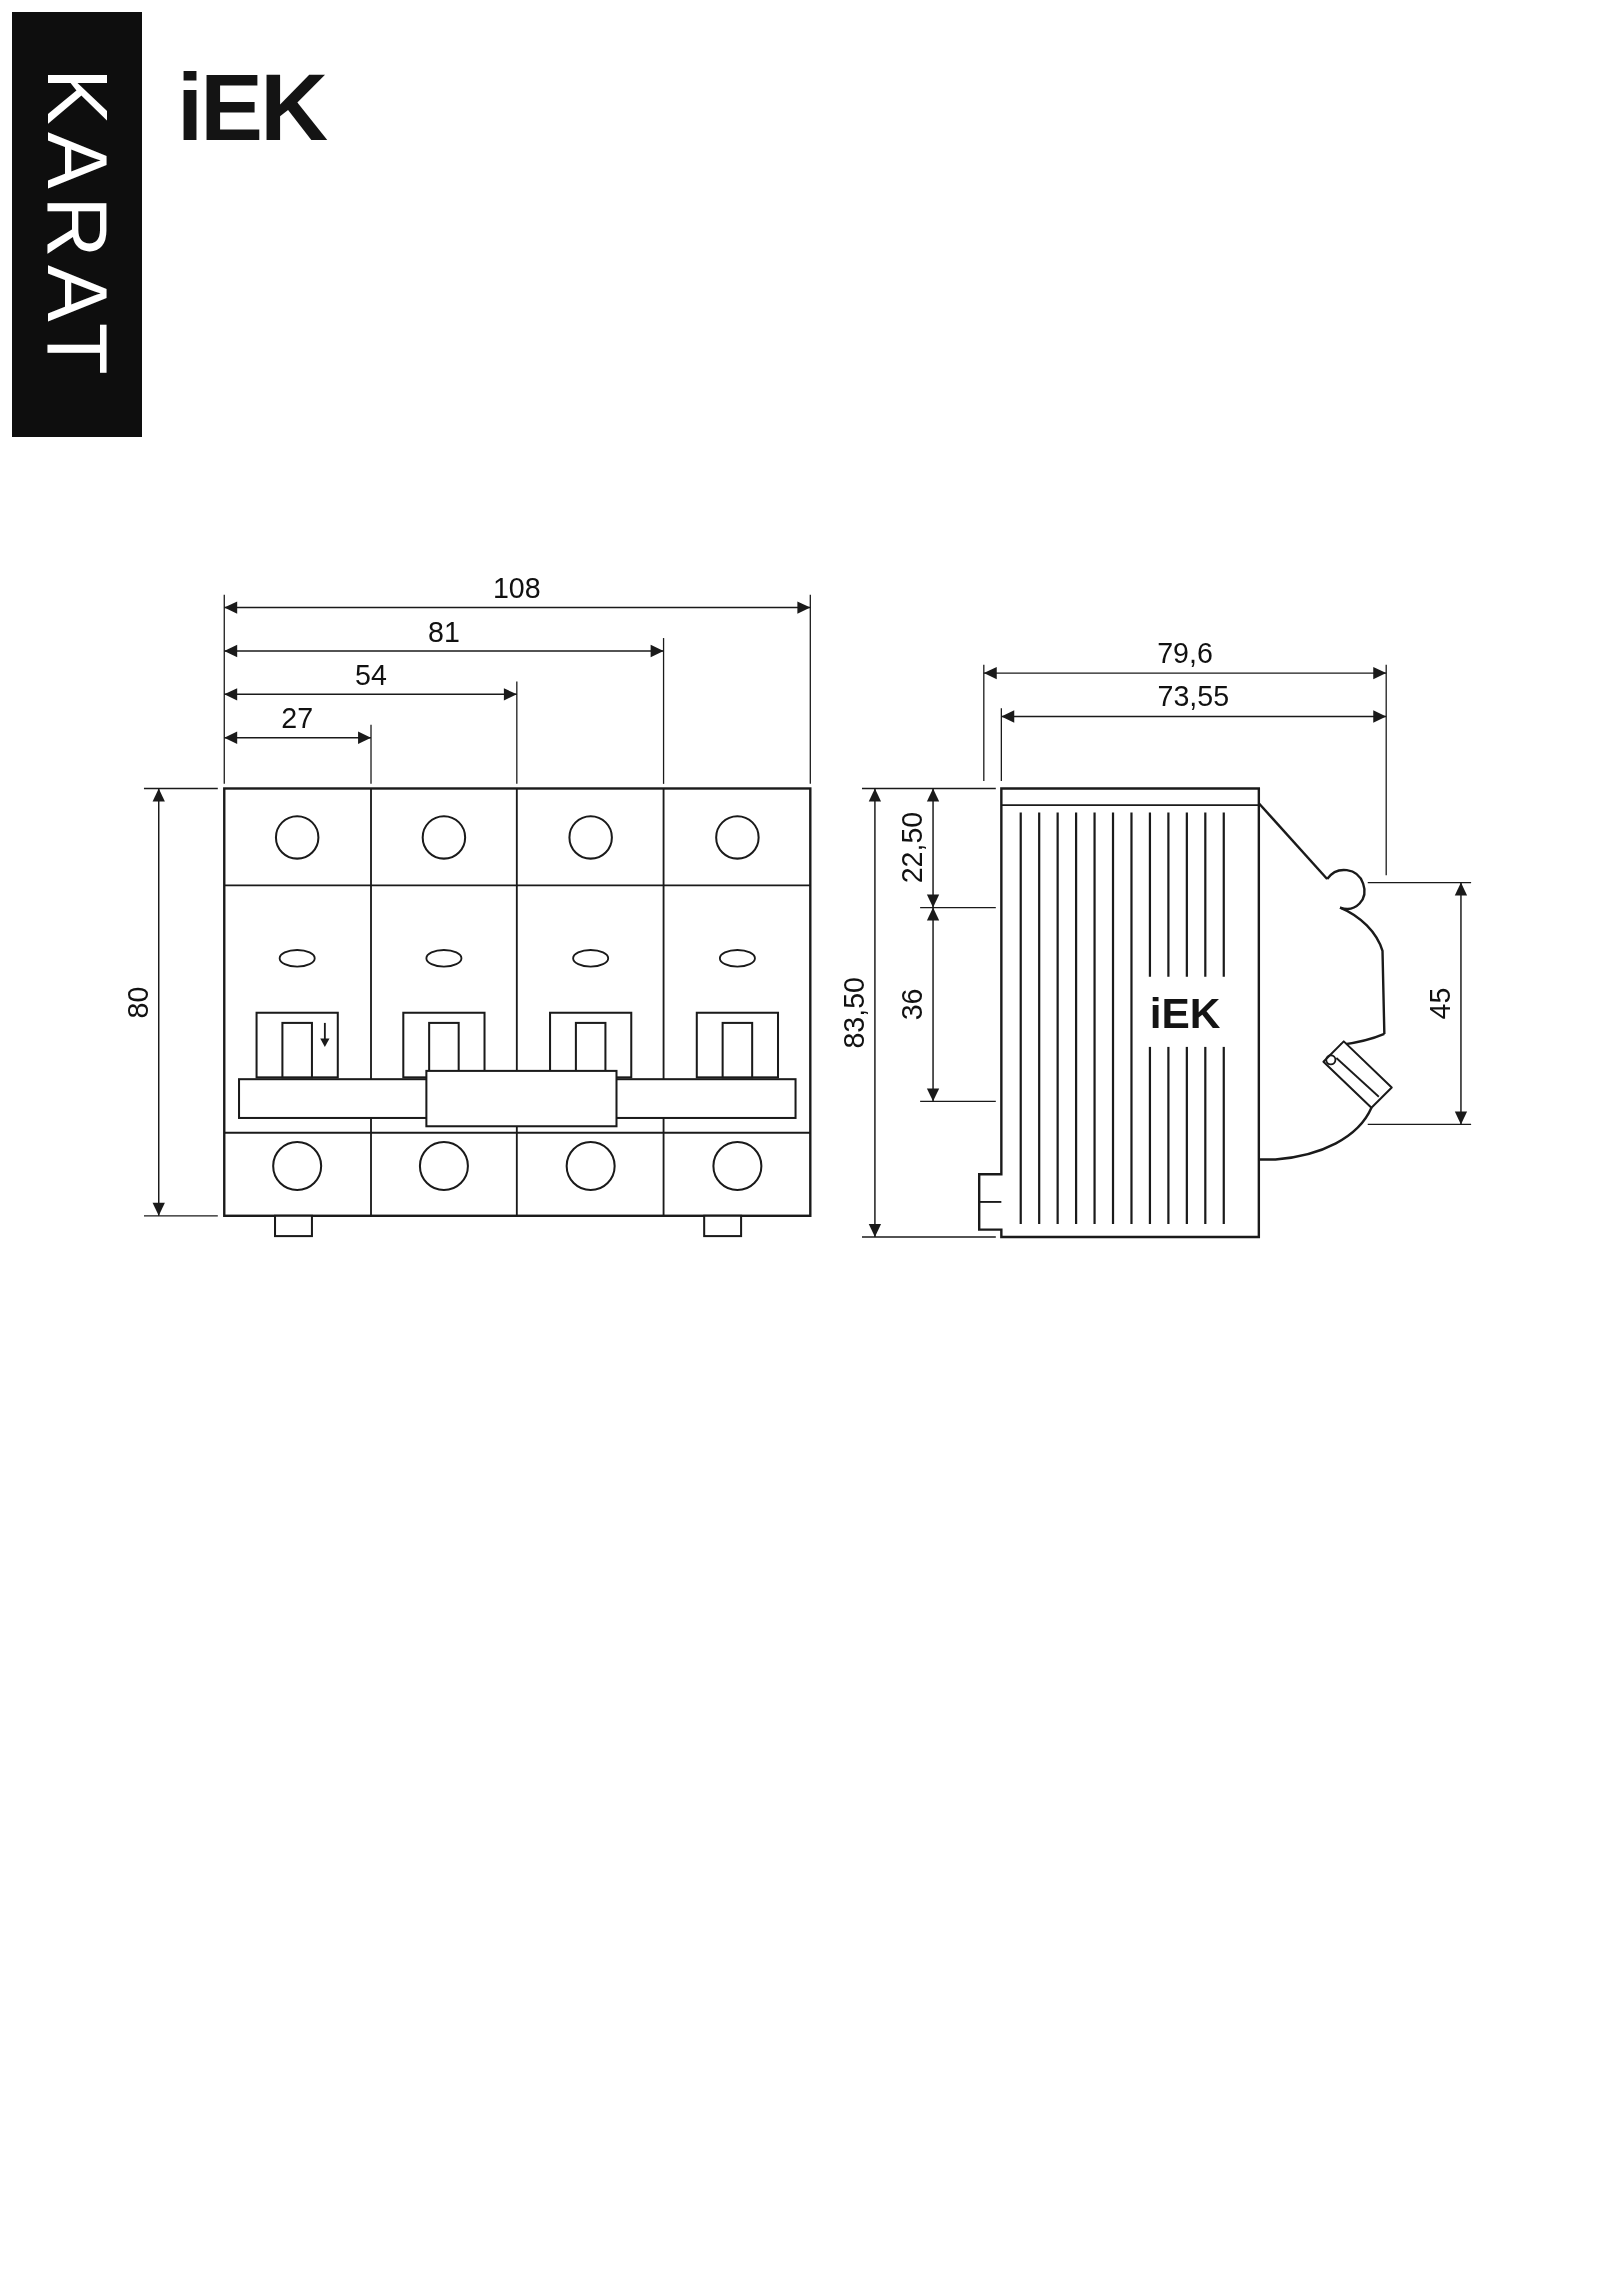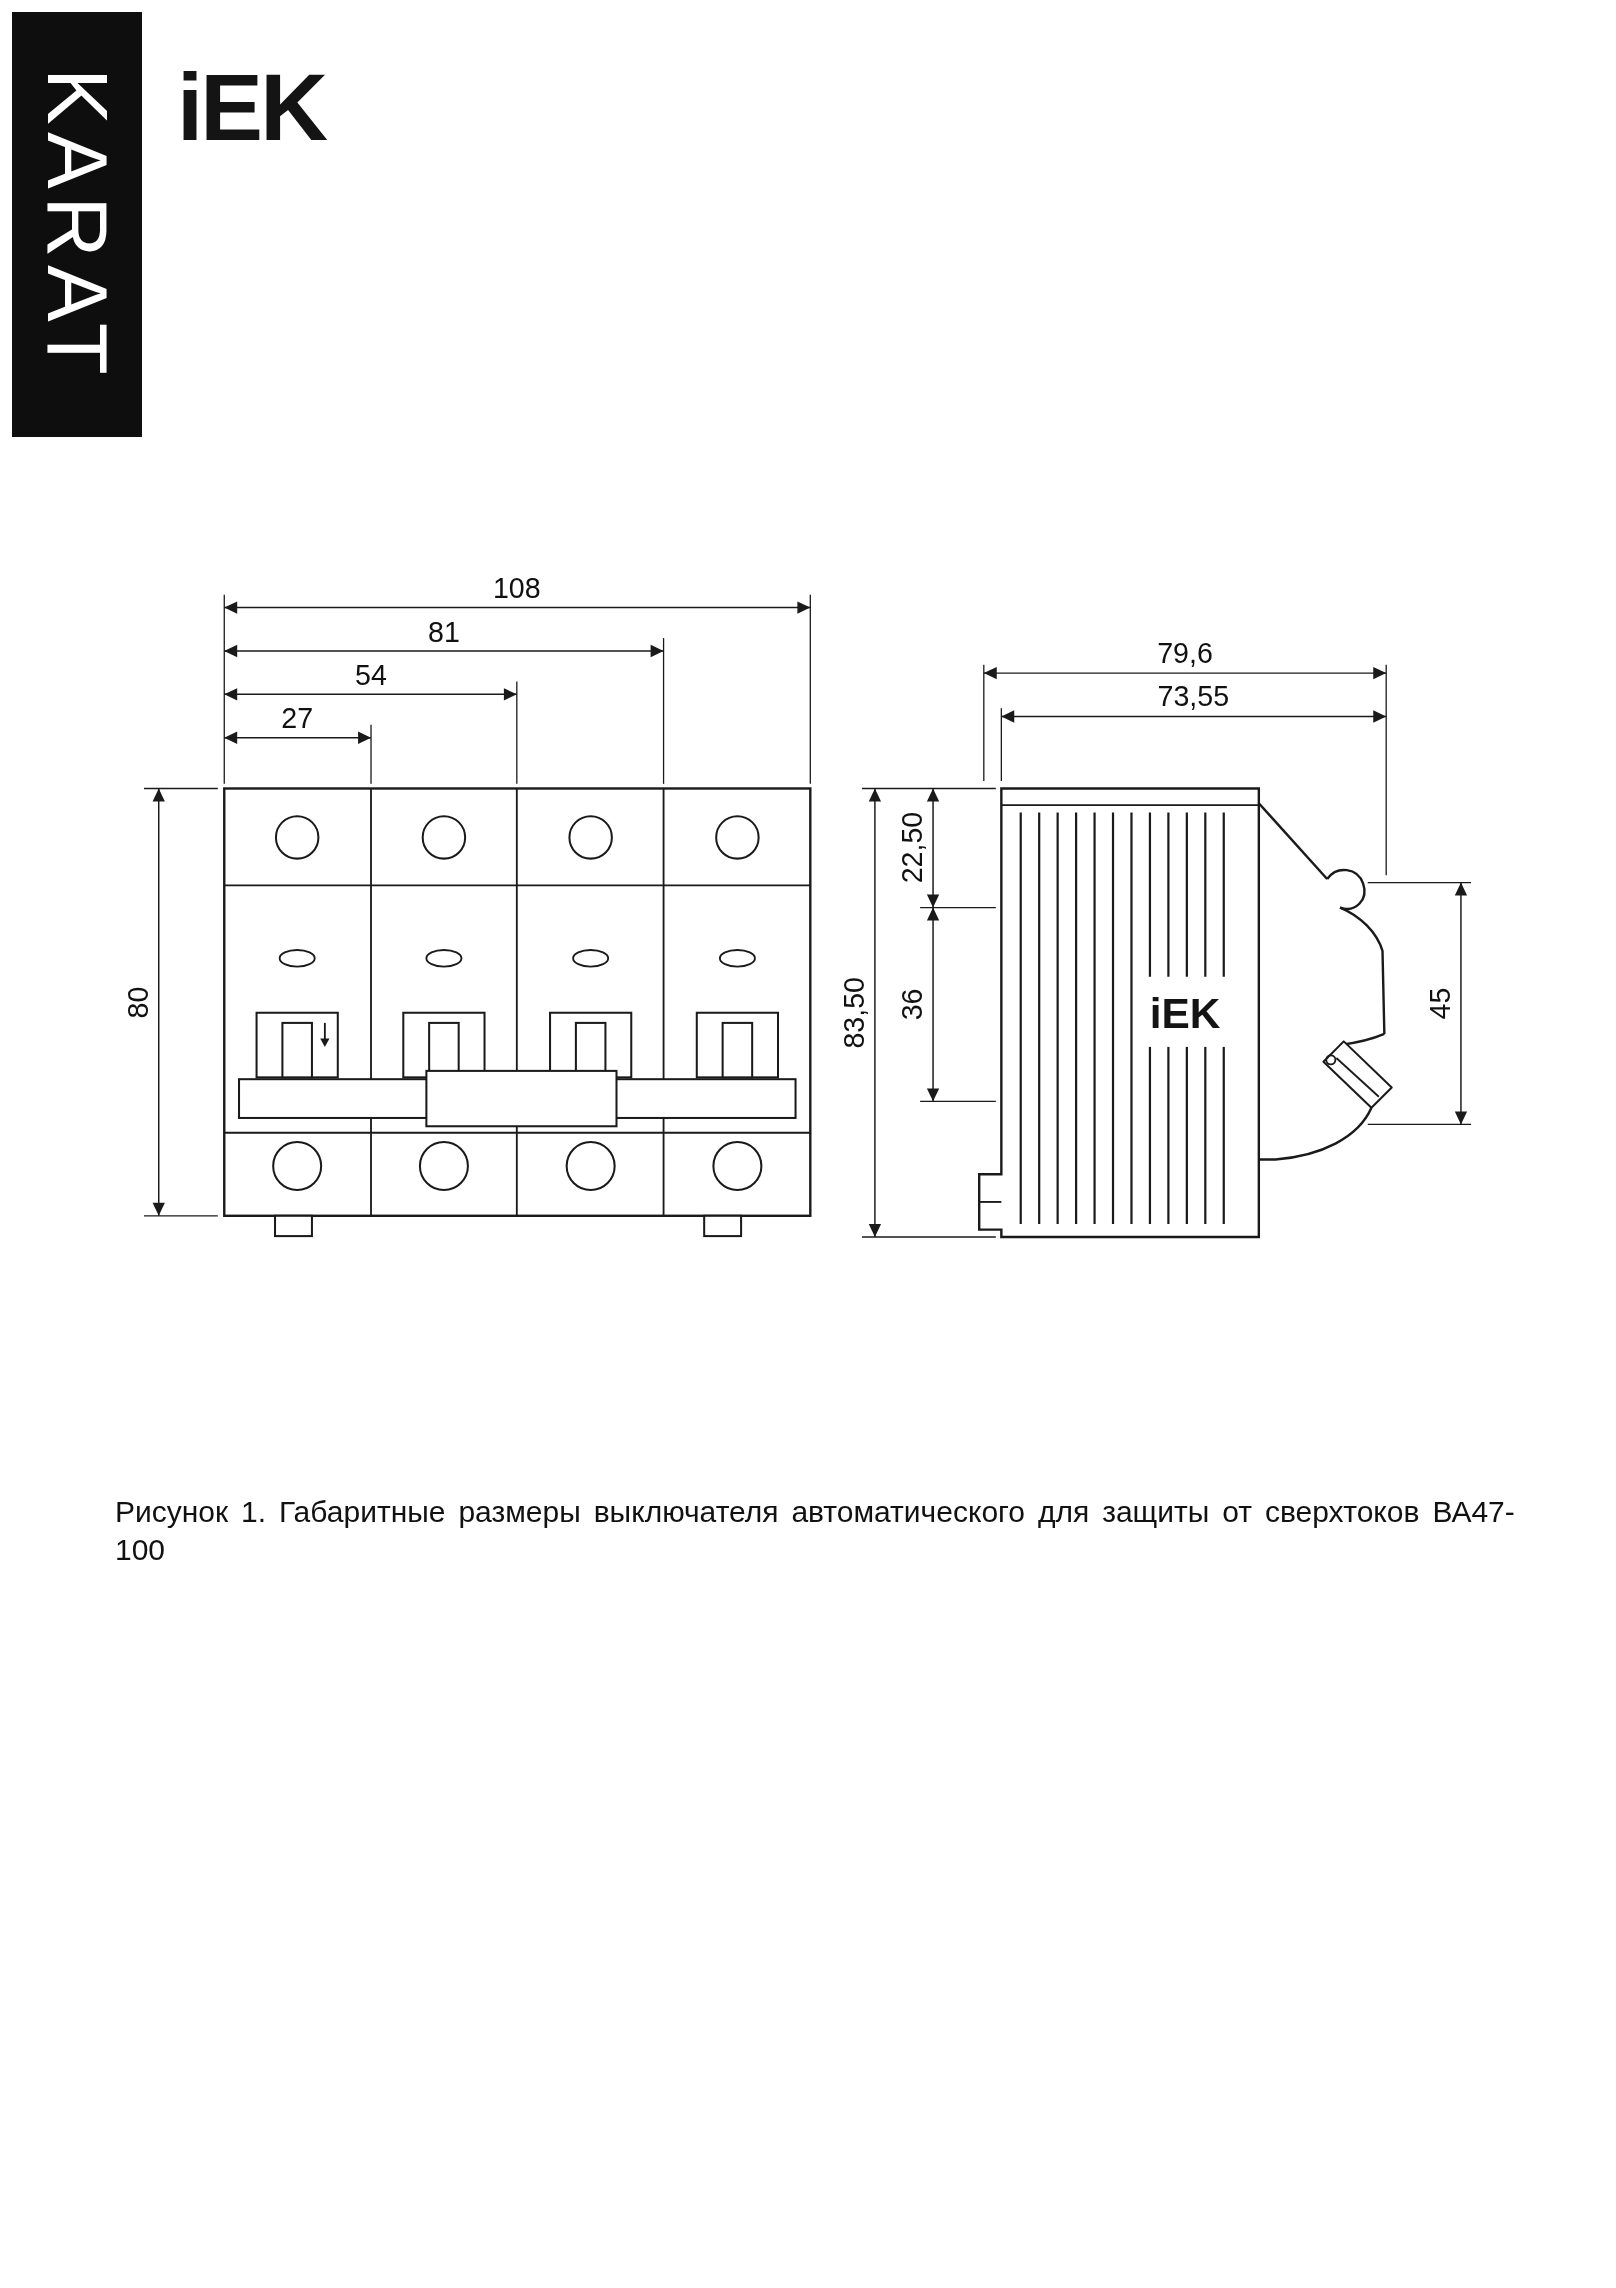--- a/index.html
+++ b/index.html
@@ -203,16 +203,15 @@
           <path class="ol" d="M1500,560 C1486,566 1468,570 1452,572"></path>
           <path class="ol" d="M1486,640 C1472,672 1432,692 1382,696 L1364,696"></path>
           <polygon class="fillw" points="1434,590 1456,568 1508,618 1486,640" stroke-linejoin="round"></polygon>
           <line class="ol2" x1="1448" y1="586" x2="1494" y2="628"></line>
           <circle class="ol2" cx="1442" cy="588" r="5"></circle>
         </g>
       </g>
     </g>
   </svg>
 
-  <div class="caption">Рисунок 1. Габаритные размеры выключателя автоматического для защиты от сверхтоков ВА47-100</div>
 
 </div>
 
 
 </body></html>

